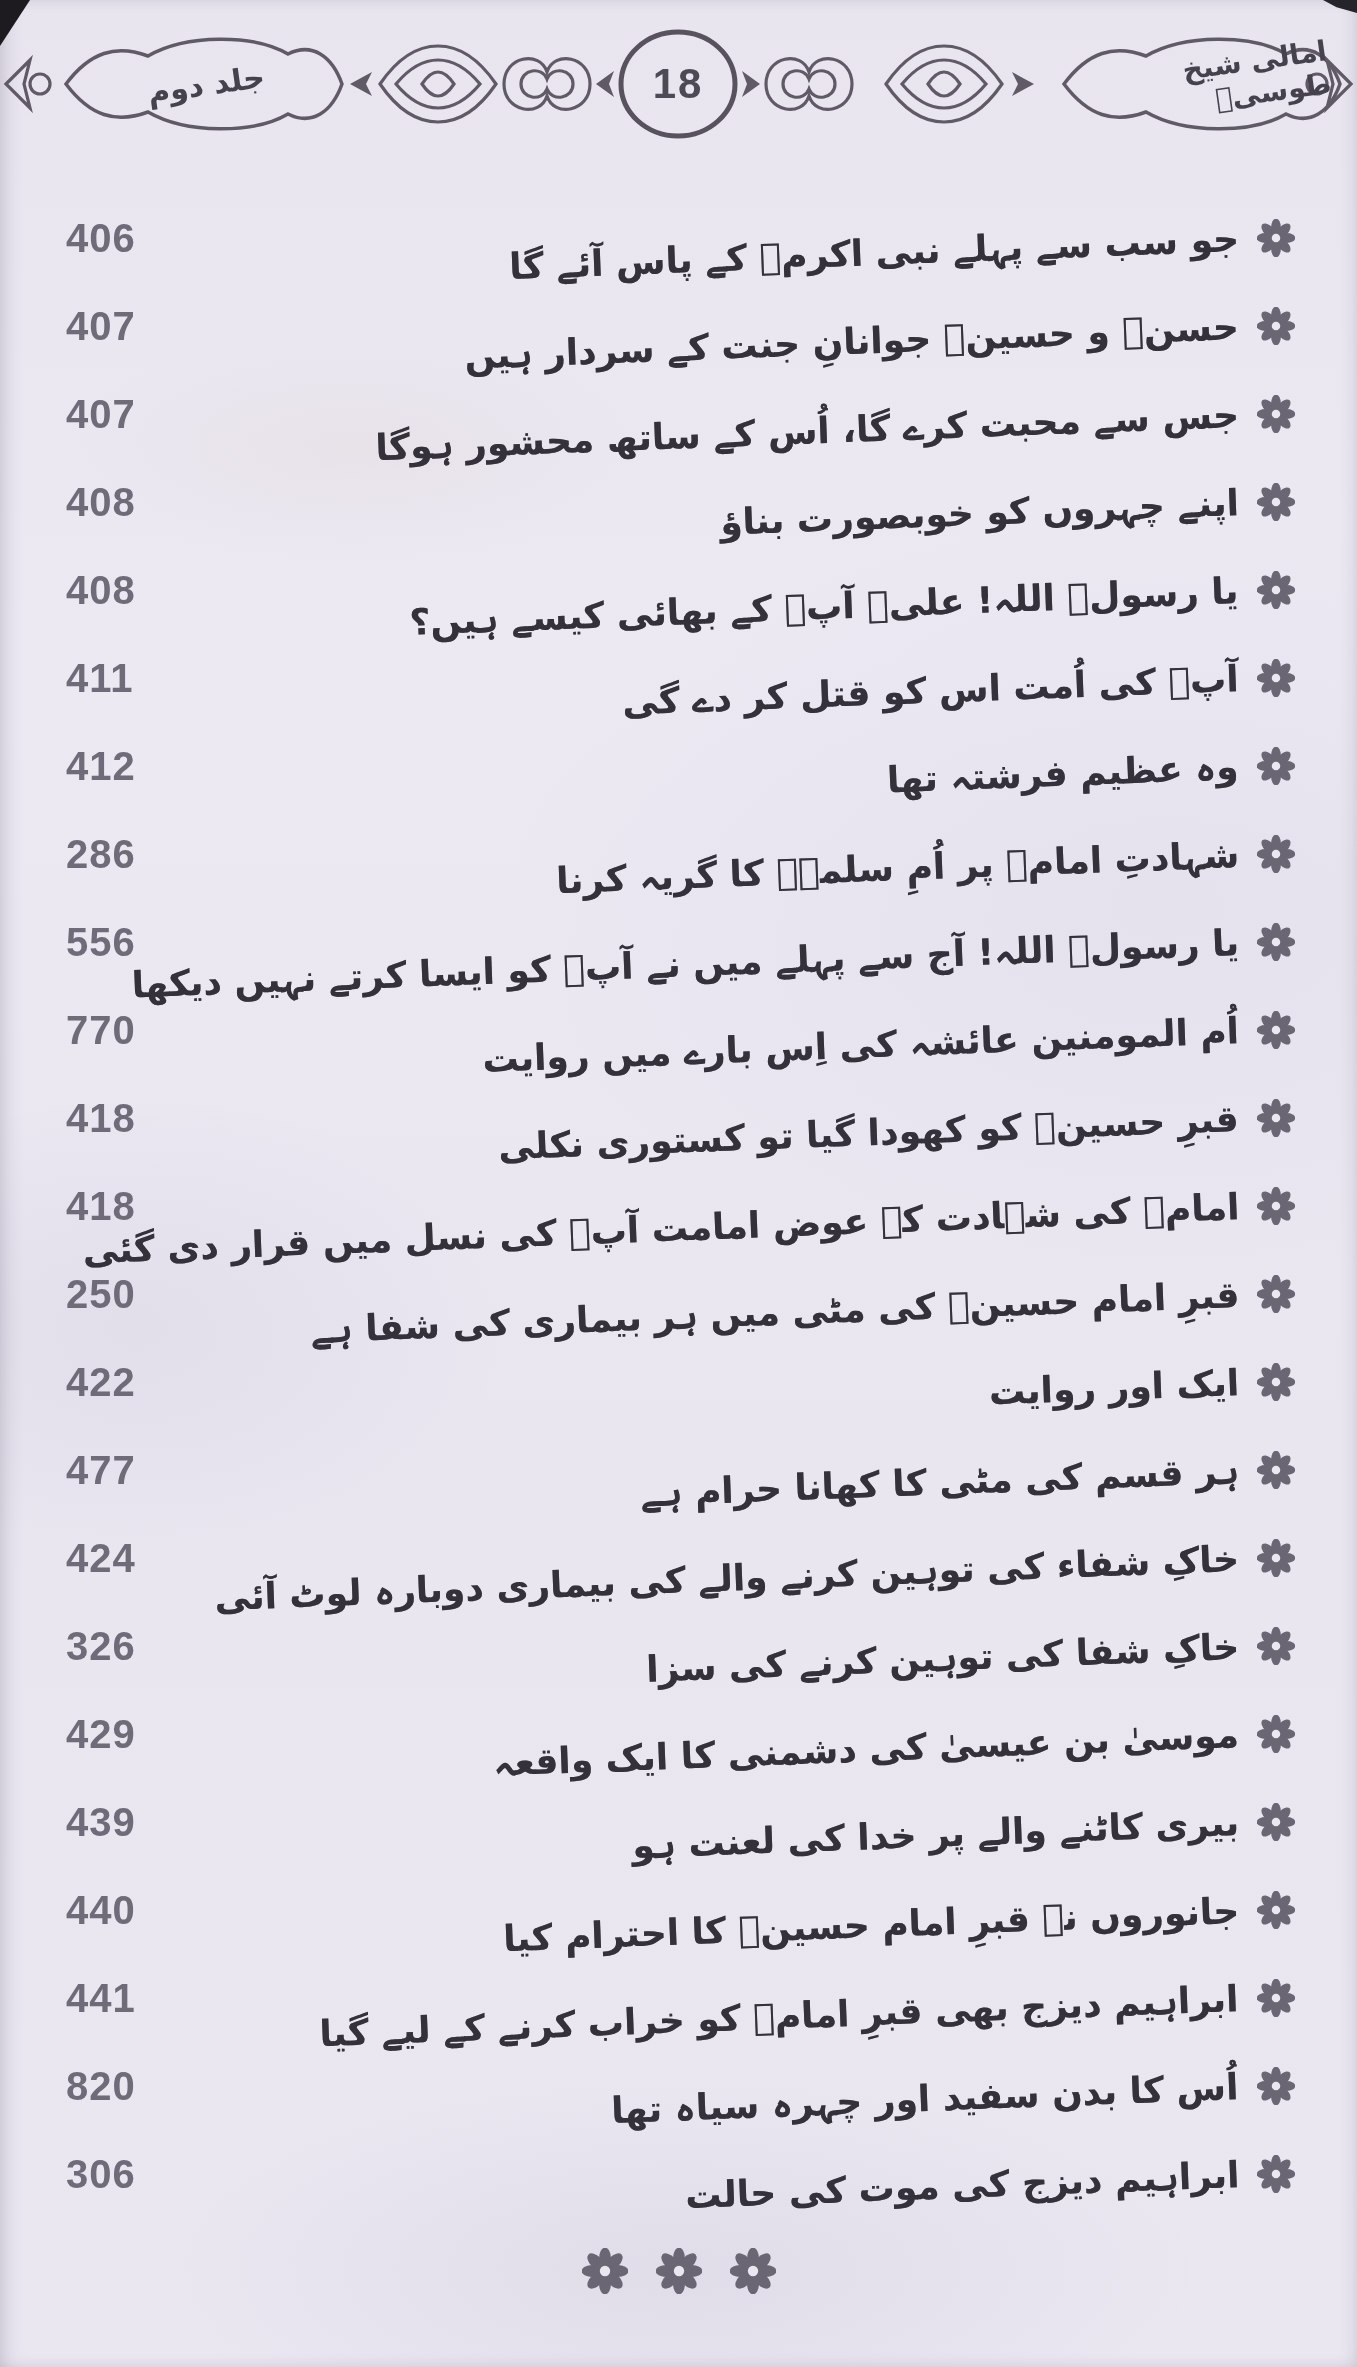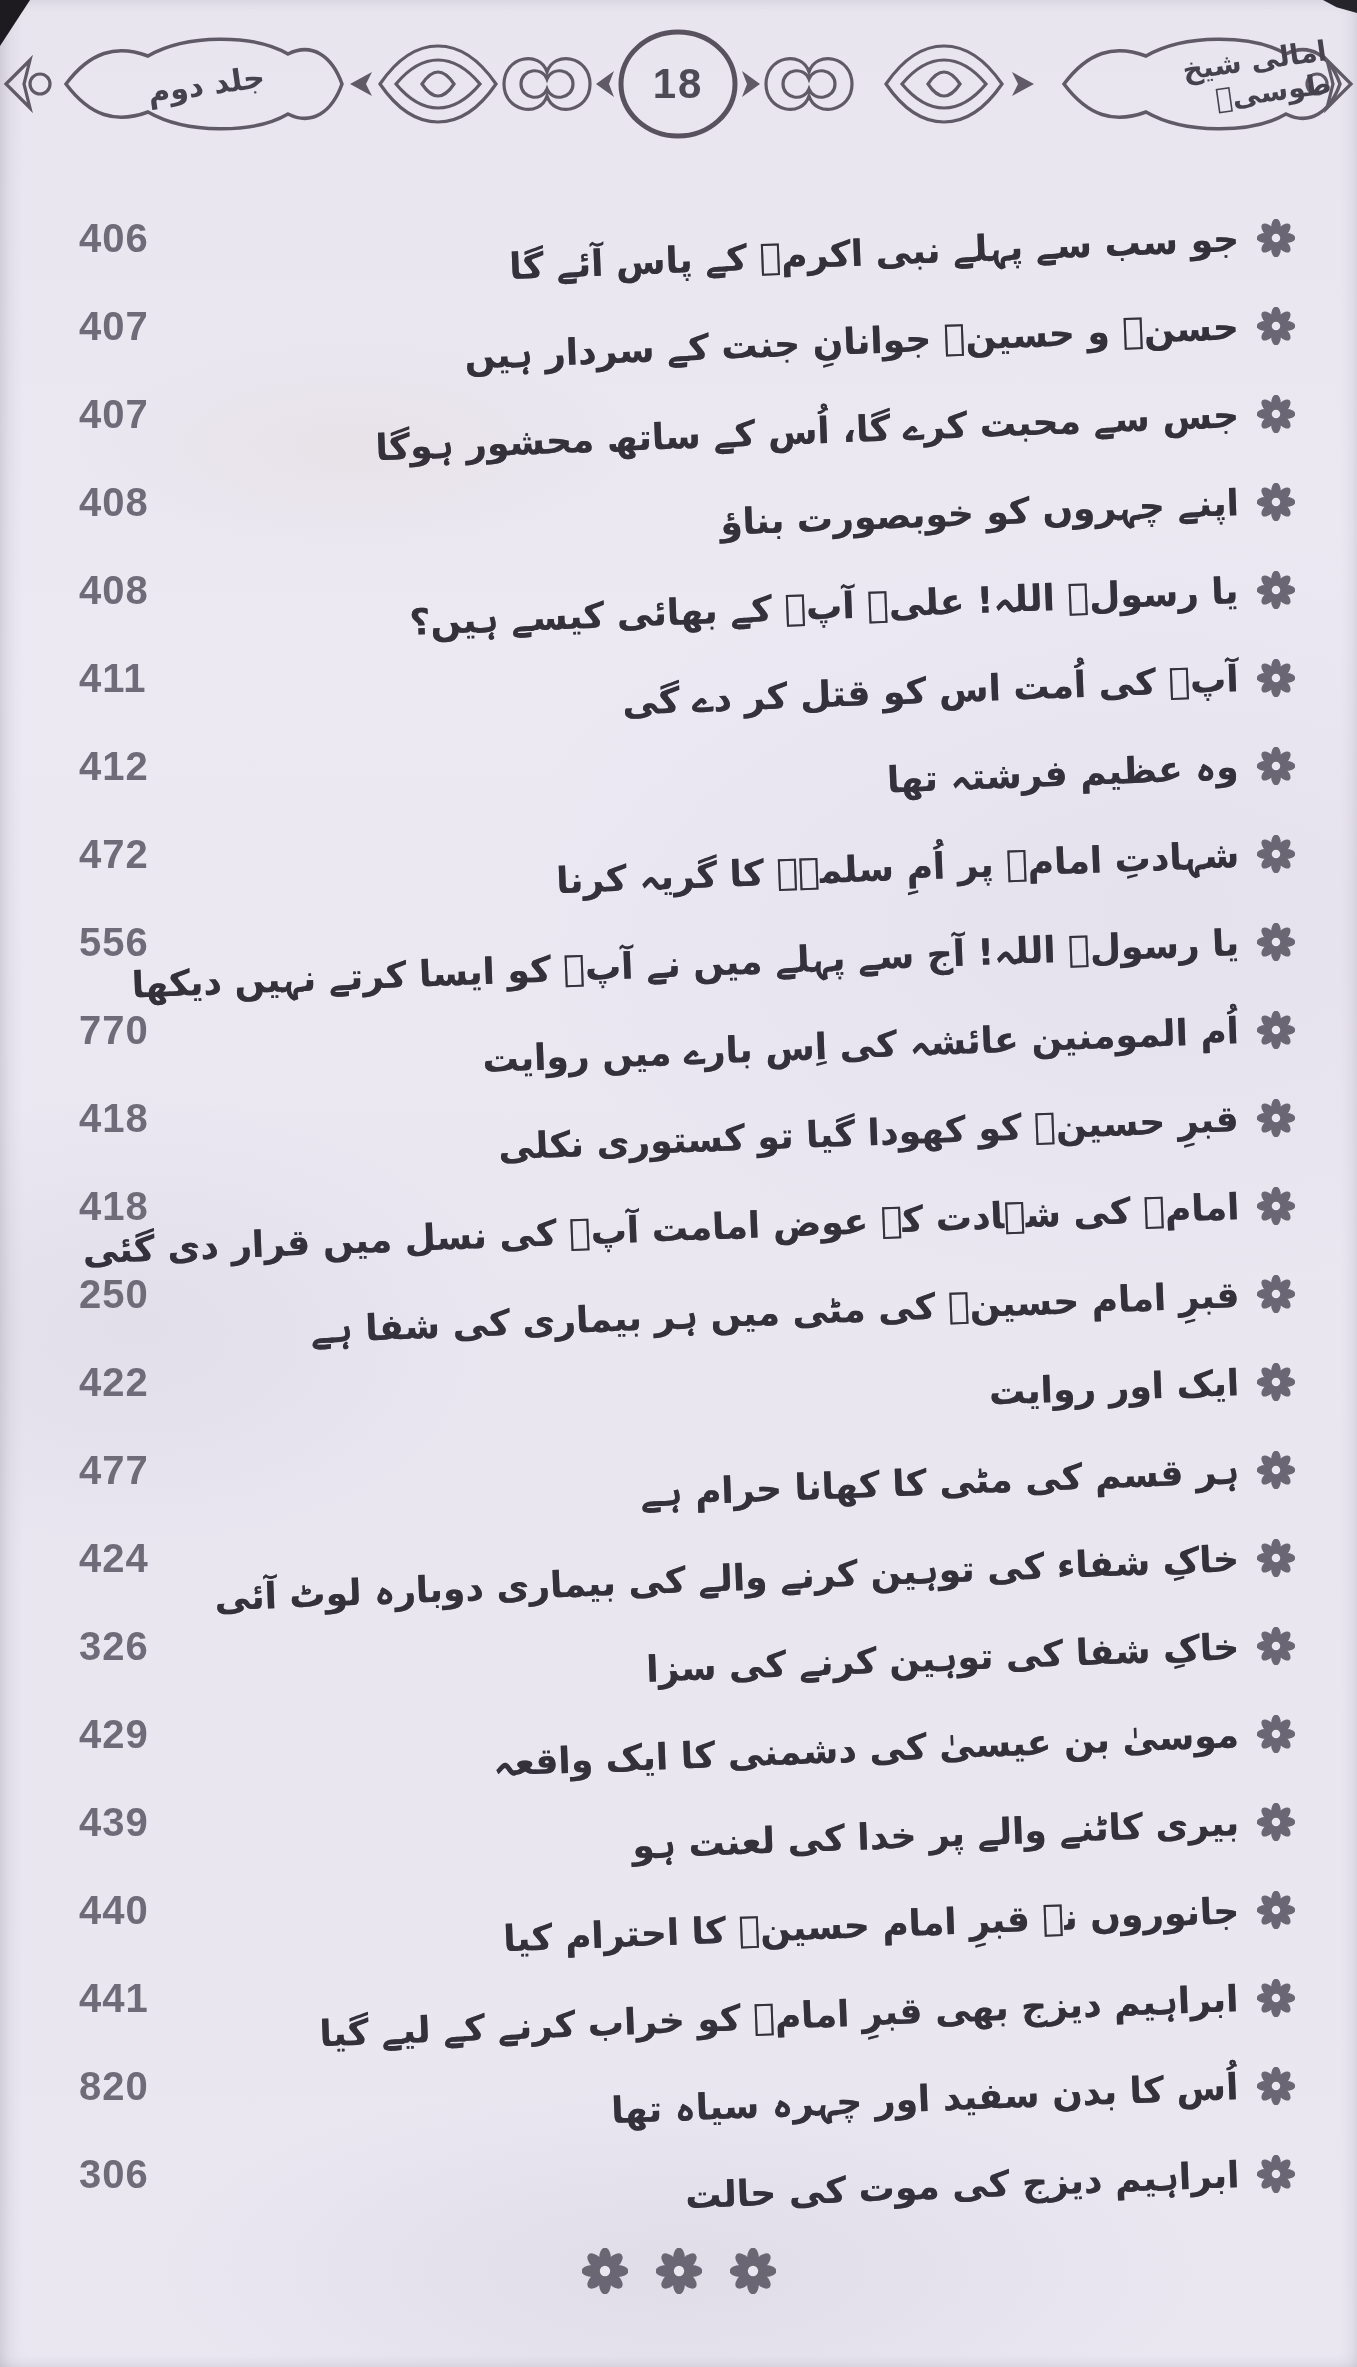--- a/index.html
+++ b/index.html
@@ -32,21 +32,21 @@
   .band-number{
     position:absolute;left:638px;top:60px;width:80px;height:48px;
     display:flex;align-items:center;justify-content:center;
     font:600 42px "Liberation Sans",sans-serif;color:#4d4955;letter-spacing:2px;text-align:center;
   }
   
   .toc{position:absolute;top:194px;left:0;right:0;}
   .row{display:flex;align-items:center;height:88px;padding:0 62px 0 66px;}
   .num{
     width:124px;flex:0 0 auto;
-    font:700 40px "Liberation Sans",sans-serif;color:#6f6b78;letter-spacing:1px;margin-left:13px;
+    font:700 40px "Liberation Sans",sans-serif;color:#6f6b78;letter-spacing:1px;
   }
   .entry{flex:1 1 auto;display:flex;align-items:center;justify-content:flex-end;gap:18px;min-width:0;}
   .title{
     direction:rtl;font-size:36px;font-weight:bold;color:#34313b;white-space:nowrap;
     transform:rotate(-2.2deg);transform-origin:100% 60%;
     text-shadow:0 0 .6px rgba(40,38,48,.55);
   }
   .flower{width:38px;height:38px;flex:0 0 auto;}
   
   .footer-orn{position:absolute;top:2248px;left:0;right:0;display:flex;justify-content:center;gap:28px;}
@@ -173,21 +173,21 @@
     <div class="row">
         <span class="num">412</span>
         <span class="entry">
           <bdi class="title" dir="rtl">وہ عظیم فرشتہ تھا</bdi>
           <svg class="flower" viewBox="-12 -12 24 24">
             <use href="#flower"></use>
           </svg>
         </span>
       </div>
     <div class="row">
-        <span class="num">472</span>
+        <span class="num">286</span>
         <span class="entry">
           <bdi class="title" dir="rtl">شہادتِ امامؑ پر اُمِ سلمہؓ کا گریہ کرنا</bdi>
           <svg class="flower" viewBox="-12 -12 24 24">
             <use href="#flower"></use>
           </svg>
         </span>
       </div>
     <div class="row">
         <span class="num">556</span>
         <span class="entry">

